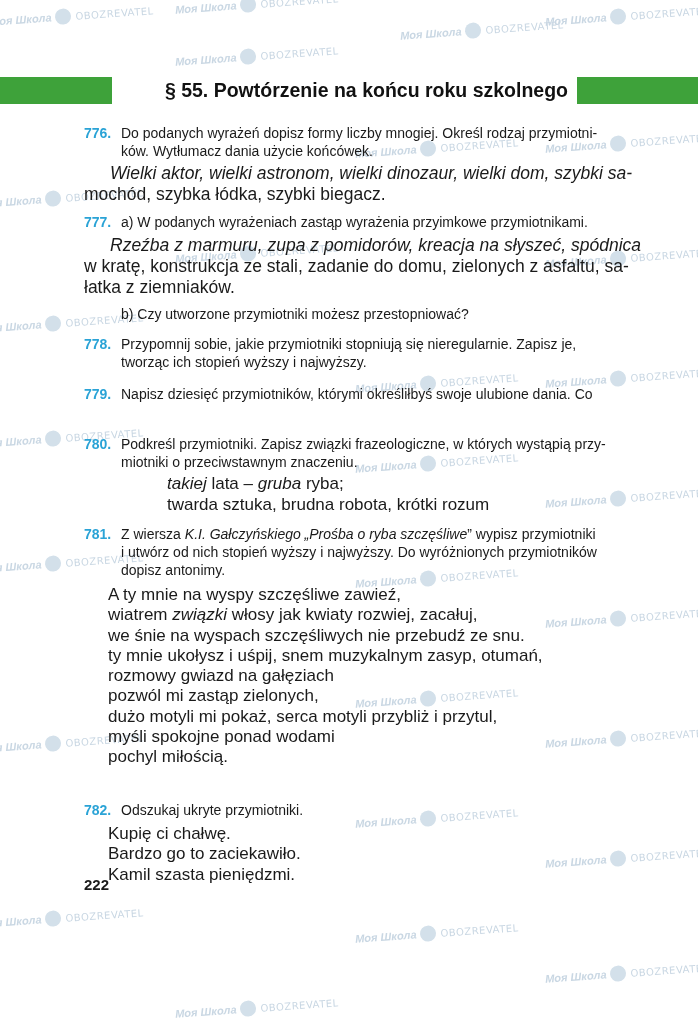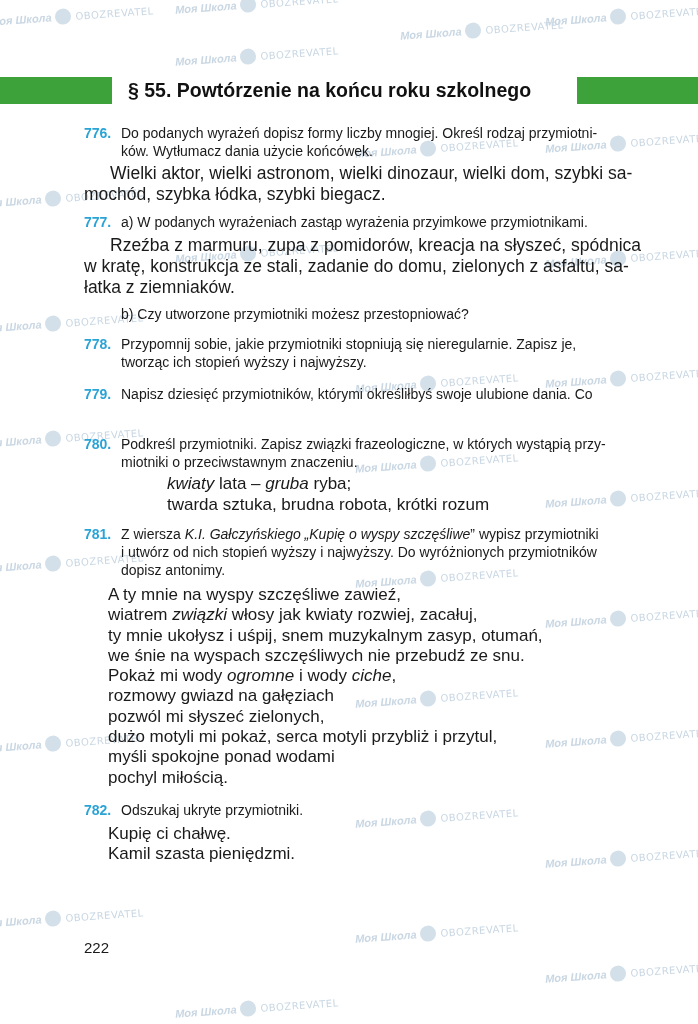--- a/index.html
+++ b/index.html
@@ -16,33 +16,33 @@
     .wm .wm-circle {
       width: 16px; height: 16px; border-radius: 50%; background: #d3e0ea; display: inline-block;
     }
     .wm .wm-brand { letter-spacing: 0.5px; font-family: "DejaVu Sans", sans-serif; font-size: 10px; }
 
     .content { position: relative; z-index: 1; }
     .header-band { position: absolute; top: 77px; left: 0; width: 698px; height: 27px; }
     .band-left { position: absolute; left: 0; top: 0; width: 112px; height: 27px; background: #3ea23a; }
     .band-right { position: absolute; left: 577px; top: 0; width: 121px; height: 27px; background: #3ea23a; }
     .section-title {
-      position: absolute; top: 76px; left: 128px; width: 440px; text-align: left;
+      position: absolute; top: 76px; left: 128px; width: 440px; text-align: right;
       font-size: 19.5px; font-weight: bold; color: #111; line-height: 28px;
     }
 
     .ex { position: absolute; left: 84px; width: 560px; font-size: 14px; line-height: 18px; }
     .ex-num { color: #2aa3d6; font-weight: bold; display: inline-block; width: 37px; }
     .ex-cont { padding-left: 37px; }
     .body-text { font-size: 17.5px; line-height: 21px; text-align: justify; }
-    .indent { text-indent: 26px; }
+    .indent { text-indent: 26px; font-style: italic; }
     .poem { position: absolute; left: 108px; font-size: 17px; line-height: 20.3px; }
     .poem div { white-space: nowrap; }
     .phrases { position: absolute; left: 167px; font-size: 17px; line-height: 21px; }
-    .page-num { position: absolute; left: 84px; top: 939px; font-size: 15px; }
+    .page-num { position: absolute; left: 84px; top: 876px; font-size: 15px; font-weight: bold; }
     i { font-style: italic; }
   </style>
 </head>
 <body>
 
 <div class="wm-layer">
   <div class="wm" style="left:-10px;top:8px">
       <span class="wm-school">Моя Школа</span>
       <span class="wm-circle"></span>
       <span class="wm-brand">OBOZREVATEL</span>
@@ -220,44 +220,44 @@
 
   <div class="ex" style="top:385px">
     <div><span class="ex-num">779.</span><span>Napisz dziesięć przymiotników, którymi określiłbyś swoje ulubione dania. Co</span></div>
   </div>
 
   <div class="ex" style="top:435px">
     <div><span class="ex-num">780.</span><span>Podkreśl przymiotniki. Zapisz związki frazeologiczne, w których wystąpią przy-</span></div>
     <div class="ex-cont">miotniki o przeciwstawnym znaczeniu.</div>
   </div>
   <div class="phrases" style="top:473px">
-    <div><i>kwiaty</i><span> lata – </span><i>gruba</i><span> ryba;</span></div>
+    <div><i>takiej</i><span> lata – </span><i>gruba</i><span> ryba;</span></div>
     <div>twarda sztuka, brudna robota, krótki rozum</div>
   </div>
 
   <div class="ex" style="top:525px">
-    <div style="white-space:nowrap"><span class="ex-num">781.</span><span>Z wiersza </span><i>K.I. Gałczyńskiego</i><i> „Kupię o wyspy szczęśliwe</i><span>” wypisz przymiotniki</span></div>
+    <div style="white-space:nowrap"><span class="ex-num">781.</span><span>Z wiersza </span><i>K.I. Gałczyńskiego</i><i> „Prośba o ryba szczęśliwe</i><span>” wypisz przymiotniki</span></div>
     <div class="ex-cont" style="white-space:nowrap">i utwórz od nich stopień wyższy i najwyższy. Do wyróżnionych przymiotników</div>
     <div class="ex-cont">dopisz antonimy.</div>
   </div>
   <div class="poem" style="top:585px">
     <div>A ty mnie na wyspy szczęśliwe zawieź,</div>
     <div><span>wiatrem </span><i>związki</i><span> włosy jak kwiaty rozwiej, zacałuj,</span></div>
+    <div>we śnie na wyspach szczęśliwych nie przebudź ze snu.</div>
     <div>ty mnie ukołysz i uśpij, snem muzykalnym zasyp, otumań,</div>
-    <div>we śnie na wyspach szczęśliwych nie przebudź ze snu.</div>
-    <div><span>Pokaż mi wody </span><i>ogromne</i><span> i wody </span><i>ciche</i><span>,</span></div>
     <div>rozmowy gwiazd na gałęziach</div>
-    <div>pozwól mi słyszeć zielonych,</div>
+    <div>pozwól mi zastąp zielonych,</div>
     <div>dużo motyli mi pokaż, serca motyli przybliż i przytul,</div>
     <div>myśli spokojne ponad wodami</div>
     <div>pochyl miłością.</div>
   </div>
 
   <div class="ex" style="top:801px">
     <div><span class="ex-num">782.</span><span>Odszukaj ukryte przymiotniki.</span></div>
   </div>
   <div class="poem" style="top:824px">
     <div>Kupię ci chałwę.</div>
+    <div>Bardzo go to zaciekawiło.</div>
     <div>Kamil szasta pieniędzmi.</div>
   </div>
 
   <div class="page-num">222</div>
 </div>
 
 </body></html>

